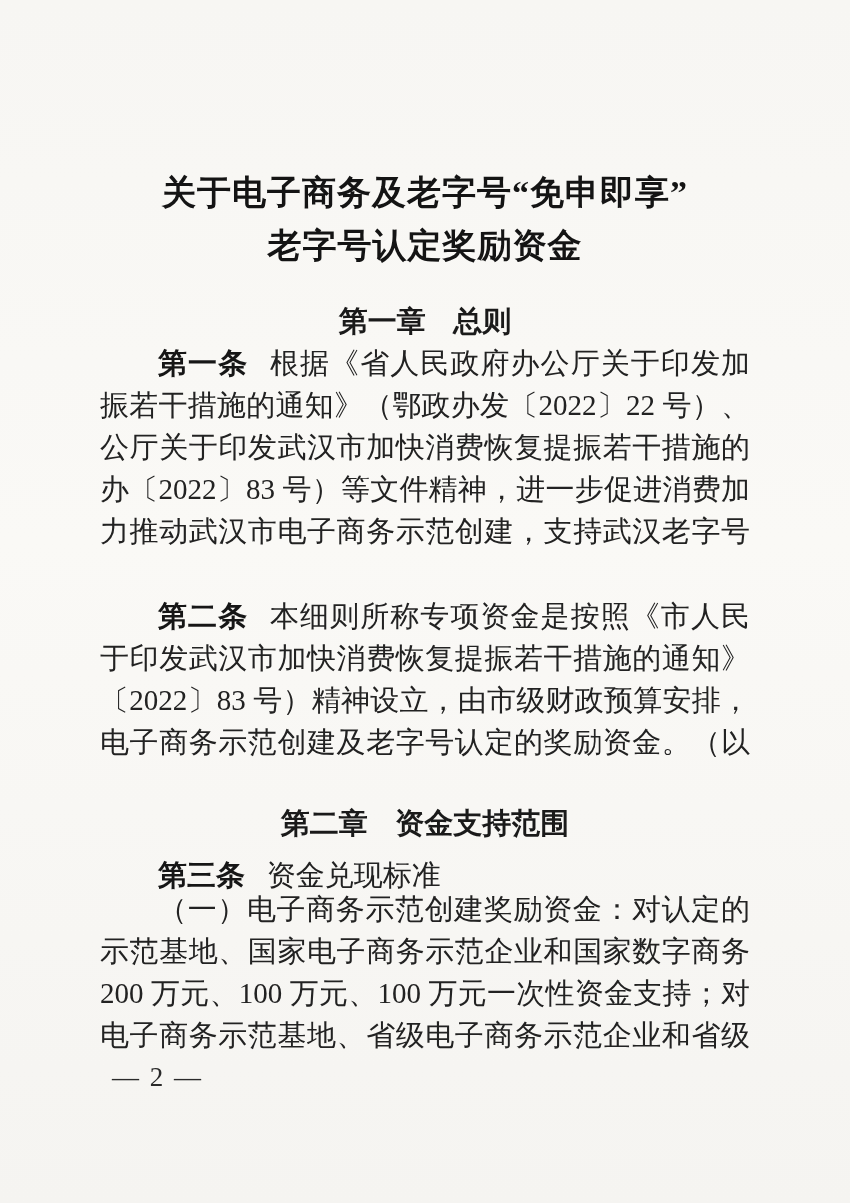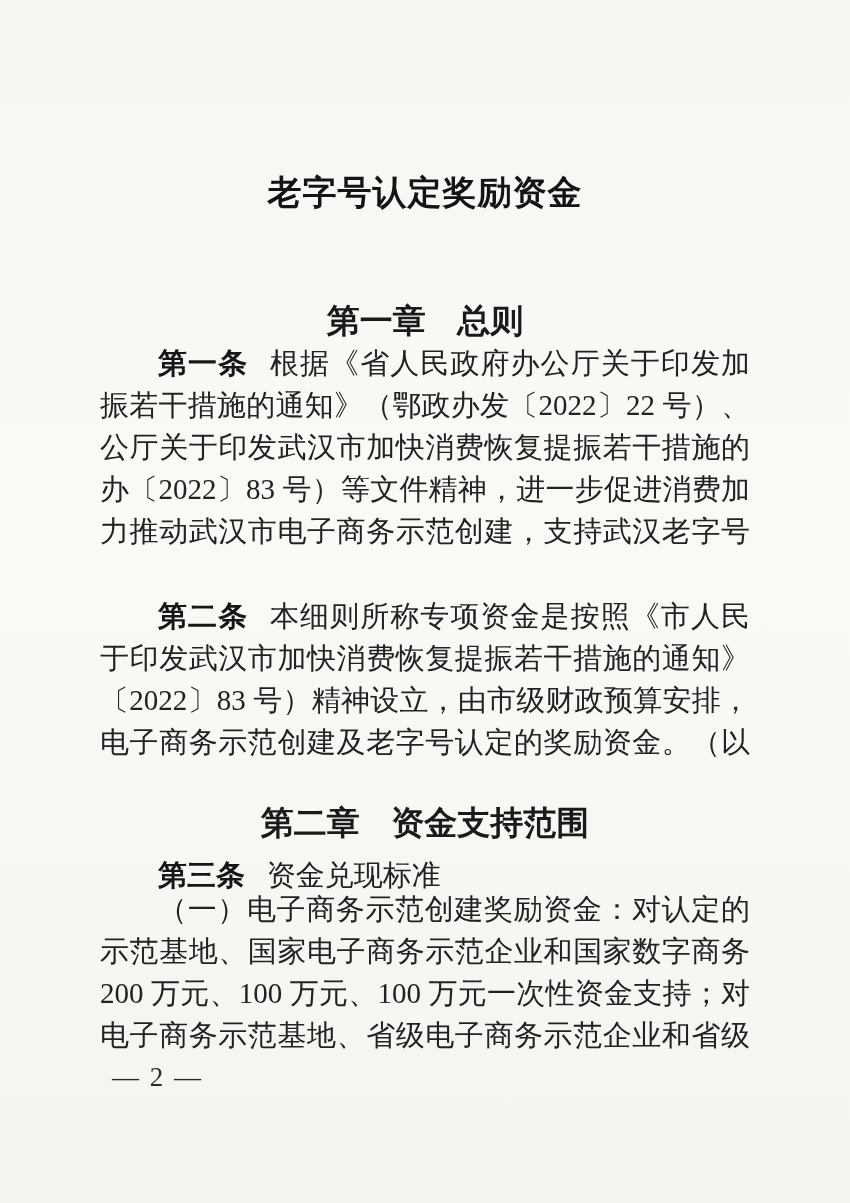--- a/index.html
+++ b/index.html
@@ -16,21 +16,21 @@
     position:absolute;left:0;right:0;top:166px;
     text-align:center;
     font-size:34px;font-weight:bold;
     line-height:53px;
     letter-spacing:1px;
     color:#141414;
   }
   .chapter-heading{
     position:absolute;left:0;right:0;
     text-align:center;
-    font-size:33px;font-weight:bold;
+    font-size:29px;font-weight:bold;
     line-height:42px;
     color:#1a1a1a;
   }
   .chapter-heading .chapter-num{margin-right:0.95em;}
   #chapter-1{top:300px;}
   #chapter-2{top:802px;}
   .body-block{
     position:absolute;left:100px;width:650px;
     font-size:29px;
     color:#222;
@@ -59,20 +59,21 @@
     letter-spacing:2px;
     color:#2a2a2a;
   }
 </style>
 </head>
 <body>
 
 <div class="page">
 
   <div class="doc-title">
+    <div>关于电子商务及老字号“免申即享”</div>
     <div>老字号认定奖励资金</div>
   </div>
 
   <div class="chapter-heading" id="chapter-1">
     <span class="chapter-num">第一章</span><span>总则</span>
   </div>
 
   <div class="body-block" id="article-1">
     <div class="jl indent"><span class="para-label">第一条</span><span>根据《省人民政府办公厅关于印发加快消费恢复提</span></div>
     <div class="jl">振若干措施的通知》（鄂政办发〔2022〕22 号）、《市人民政府办</div>

